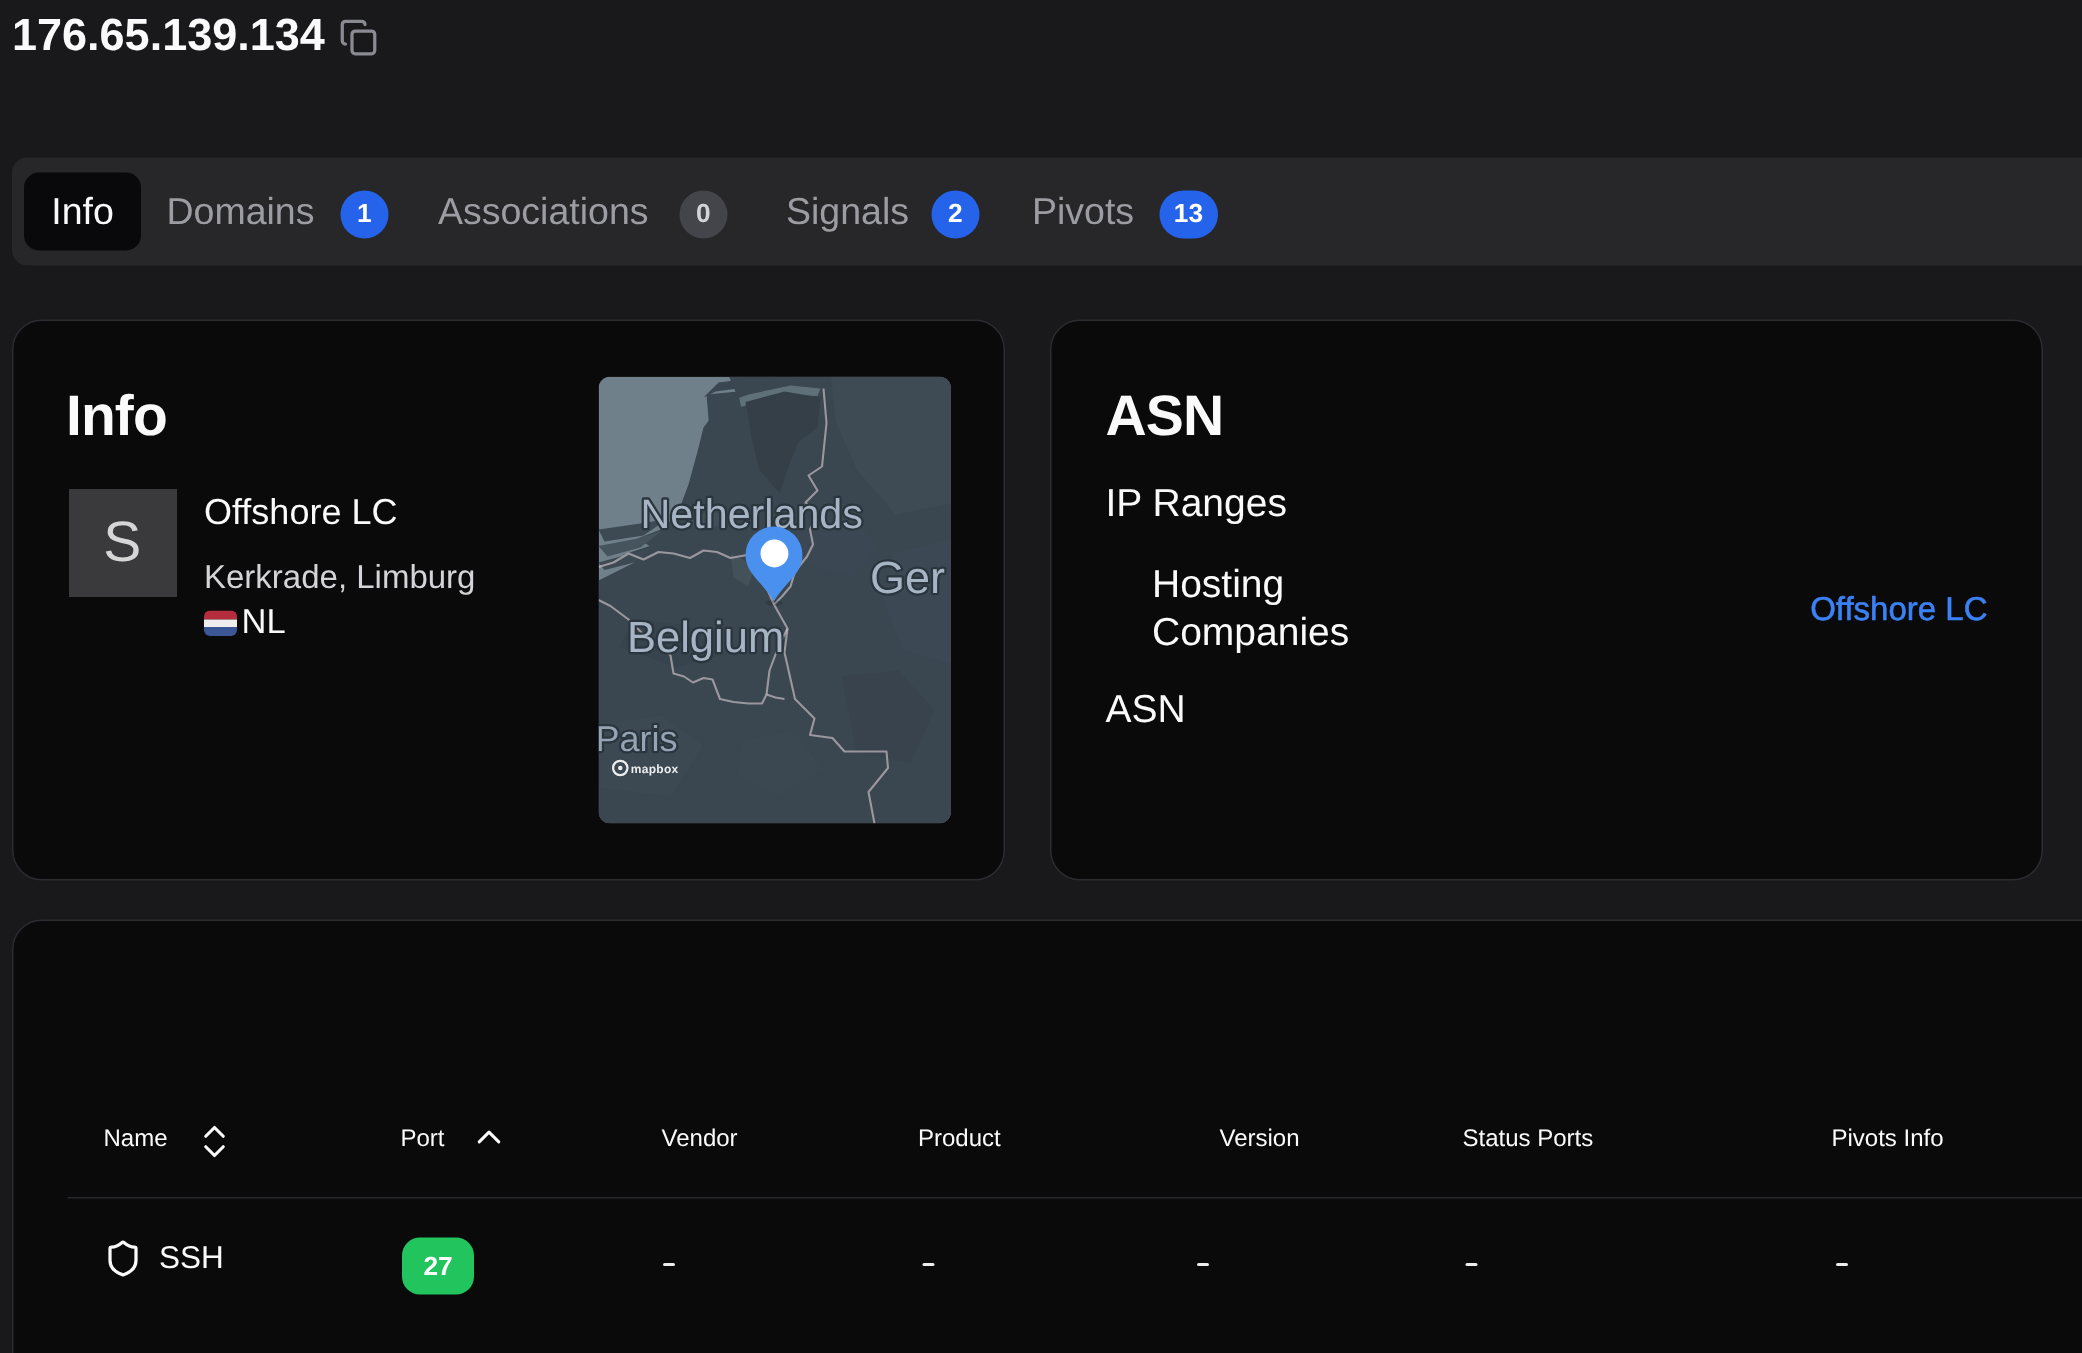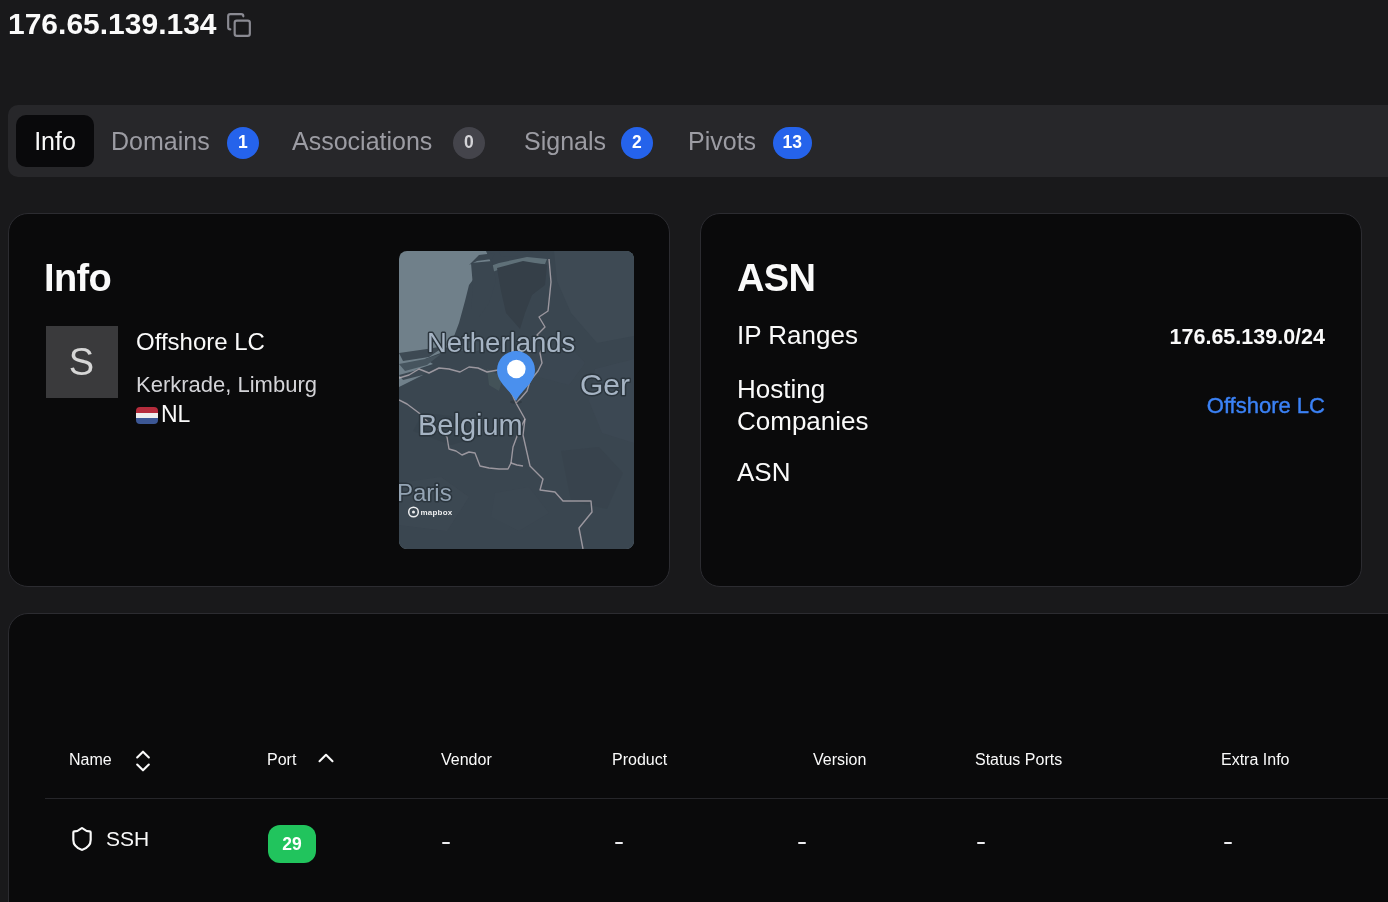--- a/index.html
+++ b/index.html
@@ -143,23 +143,22 @@
 <text x="21.5" y="264" font-size="8" fill="#ffffff" font-weight="700" letter-spacing="0.2">mapbox</text>
 </g>
 </svg>
 </div>
   </div>
 
   <div class="card" id="card-asn">
     <div class="h2" style="left:36px; top:45.8px; font-size:38px;">ASN</div>
     <div class="arow" style="top:97.5px; height:48px;">
       <div class="alabel" style="top:8px;">IP Ranges</div>
-      <div class="aval" style="top:10px;">176.65.139.0/24</div>
     </div>
-    <div class="arow" style="top:151px; height:80px;">
+    <div class="arow" style="top:151px; height:80px;margin-left:31px;">
       <div class="alabel" style="top:9px;">Hosting<br>Companies</div>
       <div class="aval link" style="top:25px;">Offshore LC</div>
     </div>
     <div class="arow" style="top:234px; height:48px;">
       <div class="alabel" style="top:9px;">ASN</div>
     </div>
   </div>
 
   <div class="card" id="card-ports">
     <div class="th" style="left:60px; top:135px;">Name</div>
@@ -168,27 +167,27 @@
         <path d="m7 9 5-5 5 5"></path>
     </svg>
     <div class="th" style="left:258px; top:135px;">Port</div>
     <svg class="abs" style="left:303.6px; top:131.3px; color:#fafafa;" width="26" height="26" viewBox="0 0 24 24" fill="none" stroke="currentColor" stroke-width="1.9" stroke-linecap="round" stroke-linejoin="round">
       <path d="m18 15-6-6-6 6"></path>
     </svg>
     <div class="th" style="left:432px; top:135px;">Vendor</div>
     <div class="th" style="left:603px; top:135px;">Product</div>
     <div class="th" style="left:788px; top:135px;margin-left:16px;">Version</div>
     <div class="th" style="left:966px; top:135px;">Status Ports</div>
-    <div class="th" style="left:1212px; top:135px;">Extra Info</div>
+    <div class="th" style="left:1212px; top:135px;">Pivots Info</div>
     <div id="thead-sep"></div>
 
     <svg class="abs" style="left:60px; top:211.7px; color:#fafafa;" width="26" height="26" viewBox="0 0 24 24" fill="none" stroke="currentColor" stroke-width="2" stroke-linecap="round" stroke-linejoin="round">
       <path d="M20 13c0 5-3.5 7.5-7.66 8.95a1 1 0 0 1-.67-.01C7.5 20.5 4 18 4 13V6a1 1 0 0 1 1-1c2 0 4.5-1.2 6.24-2.72a1.17 1.17 0 0 1 1.52 0C14.51 3.81 17 5 19 5a1 1 0 0 1 1 1z"></path>
     </svg>
     <div class="td" style="left:97px; top:213.5px;">SSH</div>
-    <div class="portbadge" style="left:259px; top:211px;">29</div>
+    <div class="portbadge" style="left:259px; top:211px;">27</div>
     <div class="dashbar" style="left:433px;"></div>
     <div class="dashbar" style="left:606px;"></div>
     <div class="dashbar" style="left:789px;"></div>
     <div class="dashbar" style="left:968px;"></div>
     <div class="dashbar" style="left:1215px;"></div>
   </div>
 </div>
 
 </body></html>

